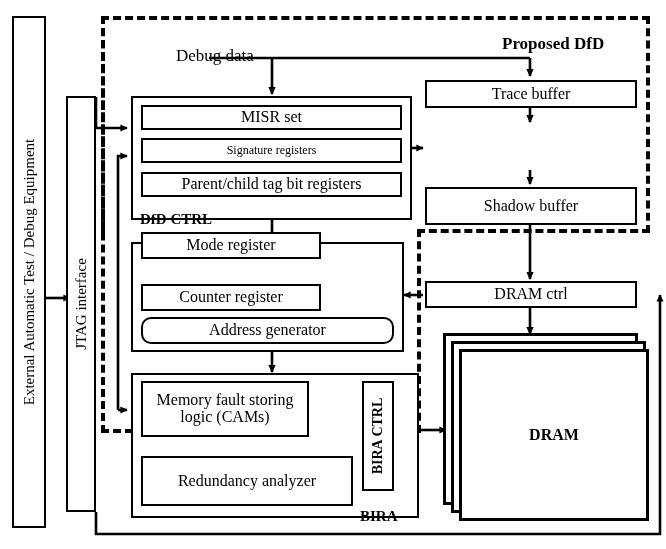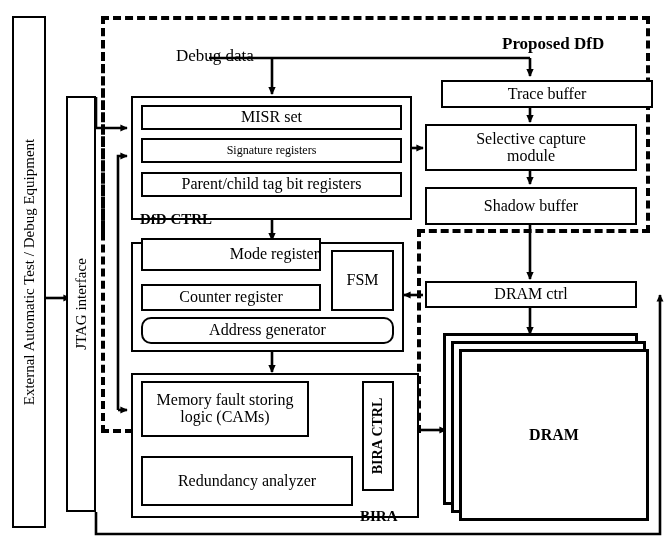--- a/index.html
+++ b/index.html
@@ -115,52 +115,46 @@
   </div>
   <div class="box thin" style="left:141px;top:138px;width:261px;height:25px;">
     <span style="font-size:12px;">Signature registers</span>
   </div>
   <div class="box thin" style="left:141px;top:172px;width:261px;height:25px;">
     <span style="font-size:16px;">Parent/child tag bit registers</span>
   </div>
   <div class="grp-label" style="left:140px;top:199px;font-size:15px;">DfD CTRL</div>
 
   <div class="box thin" style="left:131px;top:242px;width:273px;height:110px;"></div>
-  <div class="box thin" style="left:141px;top:238px;width:180px;height:33px;justify-content:flex-end;">
+  <div class="box thin" style="left:141px;top:232px;width:180px;height:27px;">
     <span style="font-size:16px;">Mode register</span>
   </div>
   <div class="box thin" style="left:141px;top:284px;width:180px;height:27px;">
     <span style="font-size:16px;">Counter register</span>
   </div>
   <div class="box thin" style="left:141px;top:317px;width:253px;height:27px;border-radius:10px;">
     <span style="font-size:16px;">Address generator</span>
-  </div>
-  <div class="box thin" style="left:331px;top:250px;width:63px;height:61px;">
-    <span style="font-size:16px;">FSM</span>
   </div>
 
   <div class="box thin" style="left:131px;top:373px;width:288px;height:145px;"></div>
   <div class="box thin" style="left:141px;top:381px;width:168px;height:56px;">
     <span style="font-size:16px;max-width:190px;">Memory fault storing logic (CAMs)</span>
   </div>
   <div class="box thin" style="left:141px;top:456px;width:212px;height:50px;">
     <span style="font-size:16px;">Redundancy analyzer</span>
   </div>
   <div class="vlabel" style="left:362px;top:381px;width:32px;height:110px;">
     <span style="font-size:14px;font-weight:bold;">BIRA CTRL</span>
   </div>
   <div class="grp-label" style="left:360px;top:496px;font-size:15px;">BIRA</div>
 
   <div class="grp-label" style="left:502px;top:22px;font-size:17px;">Proposed DfD</div>
 
-  <div class="box thin" style="left:425px;top:80px;width:212px;height:28px;margin-left:16px;">
+  <div class="box thin" style="left:425px;top:80px;width:212px;height:28px;">
     <span style="font-size:16px;">Trace buffer</span>
-  </div>
-  <div class="box thin" style="left:425px;top:124px;width:212px;height:47px;">
-    <span style="font-size:16px;max-width:150px;">Selective capture module</span>
   </div>
   <div class="box thin" style="left:425px;top:187px;width:212px;height:38px;">
     <span style="font-size:16px;">Shadow buffer</span>
   </div>
 
   <div class="box thin" style="left:425px;top:281px;width:212px;height:27px;">
     <span style="font-size:16px;">DRAM ctrl</span>
   </div>
 
   <div class="dramlayer" style="left:443px;top:333px;width:195px;height:172px;"></div>

